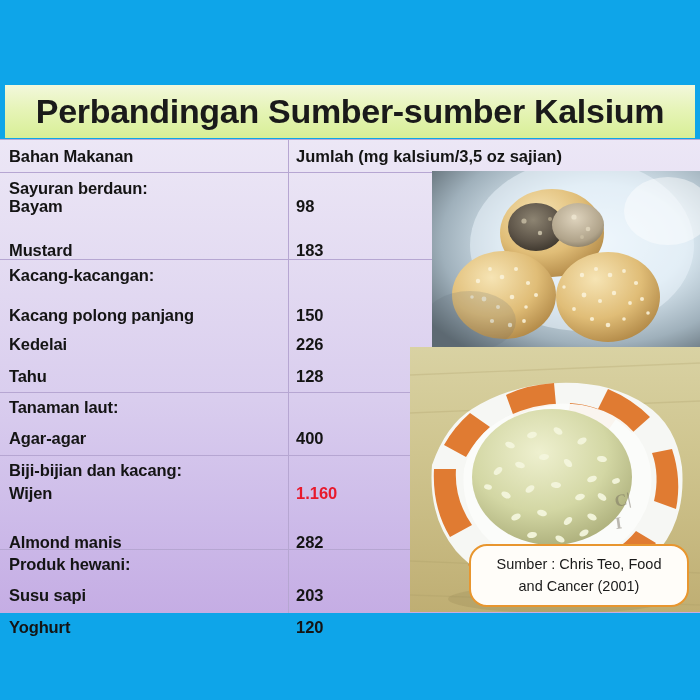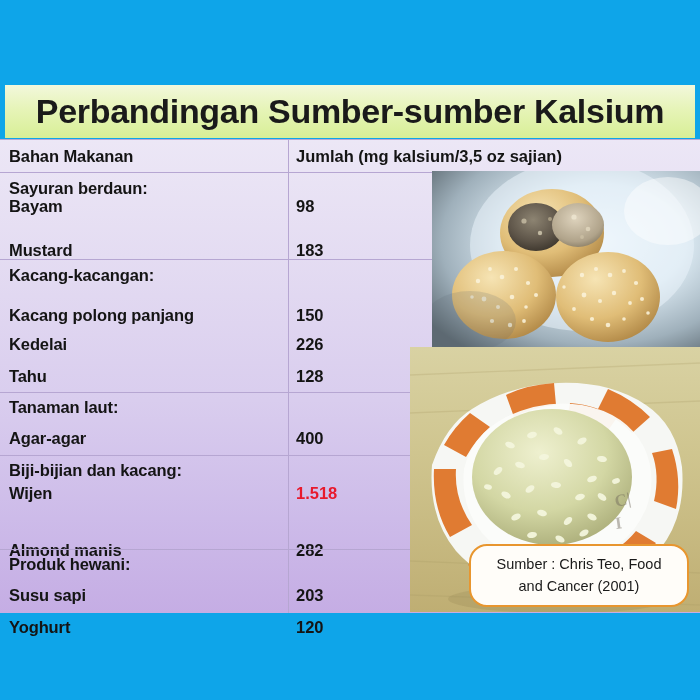--- a/index.html
+++ b/index.html
@@ -126,23 +126,23 @@
         <div class="row" style="top: 283.2px; height: 31.4px;">
           <div class="cell-name">Agar-agar</div>
           <div class="cell-val">400</div>
         </div>
         <div class="row sep" style="top: 314.6px; height: 31.4px;">
           <div class="cell-name">Biji-bijian dan kacang:</div>
           <div class="cell-val"></div>
         </div>
         <div class="row" style="top: 338px; height: 31.4px;">
           <div class="cell-name">Wijen</div>
-          <div class="cell-val hi">1.518</div>
-        </div>
-        <div class="row" style="top: 395px; height: 31.4px;">
+          <div class="cell-val hi">1.160</div>
+        </div>
+        <div class="row" style="top: 387px; height: 31.4px;">
           <div class="cell-name">Almond manis</div>
           <div class="cell-val">282</div>
         </div>
         <div class="row sep" style="top: 408.8px; height: 31.4px;">
           <div class="cell-name">Produk hewani:</div>
           <div class="cell-val"></div>
         </div>
         <div class="row" style="top: 440.2px; height: 31.4px;">
           <div class="cell-name">Susu sapi</div>
           <div class="cell-val">203</div>

